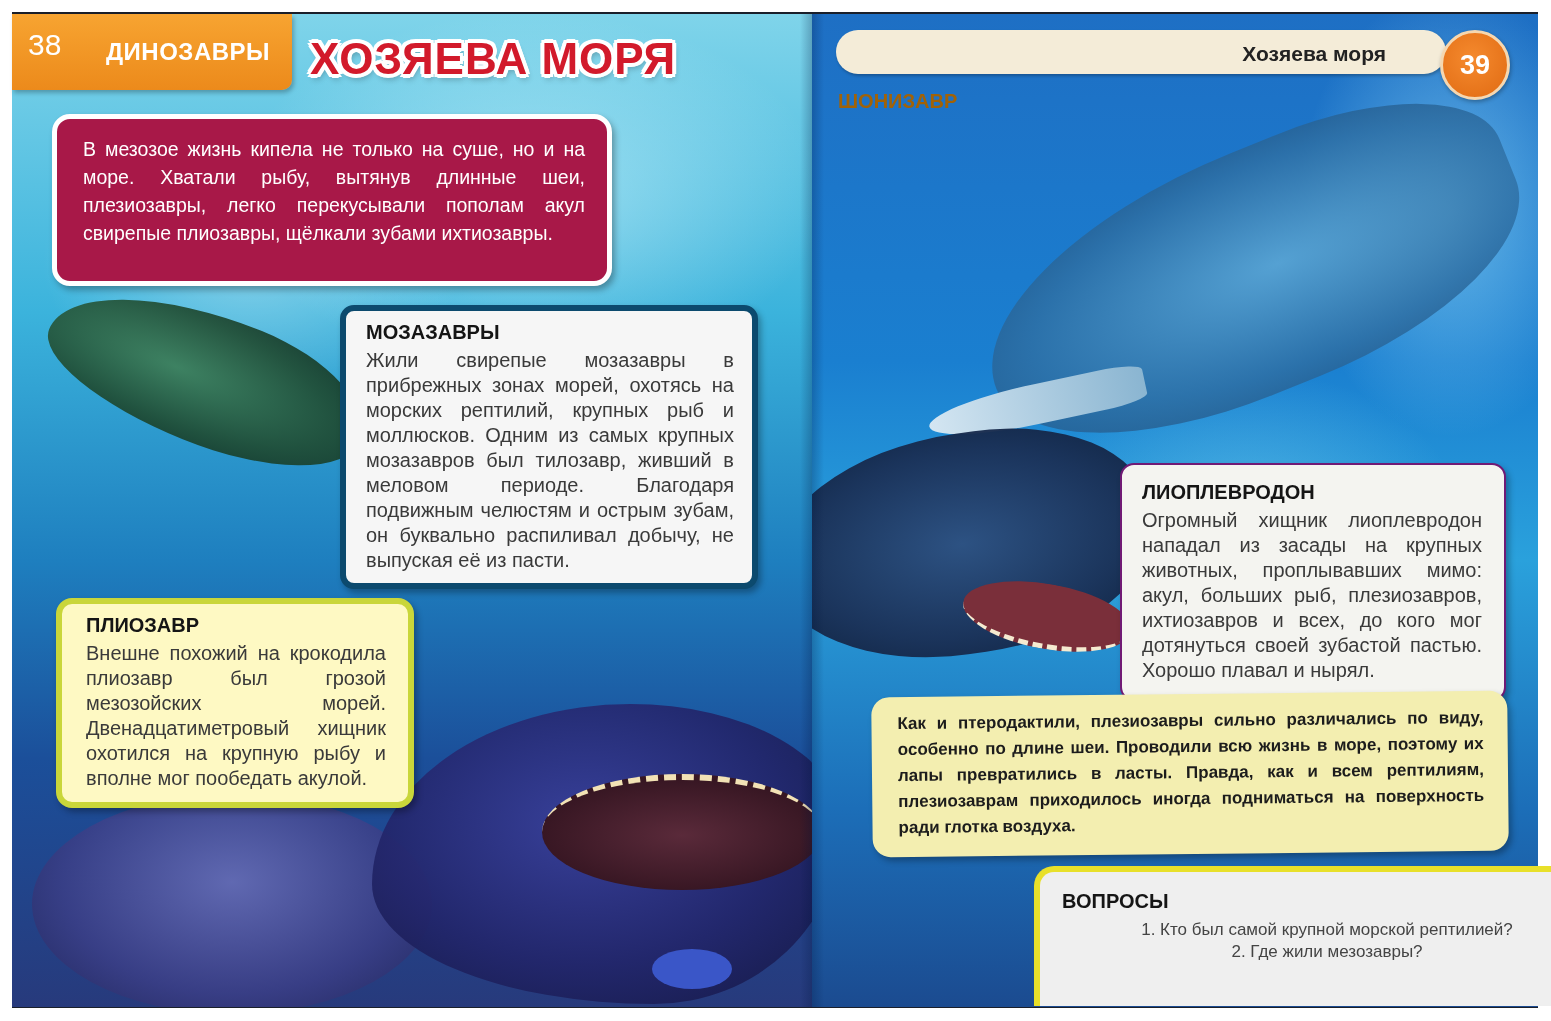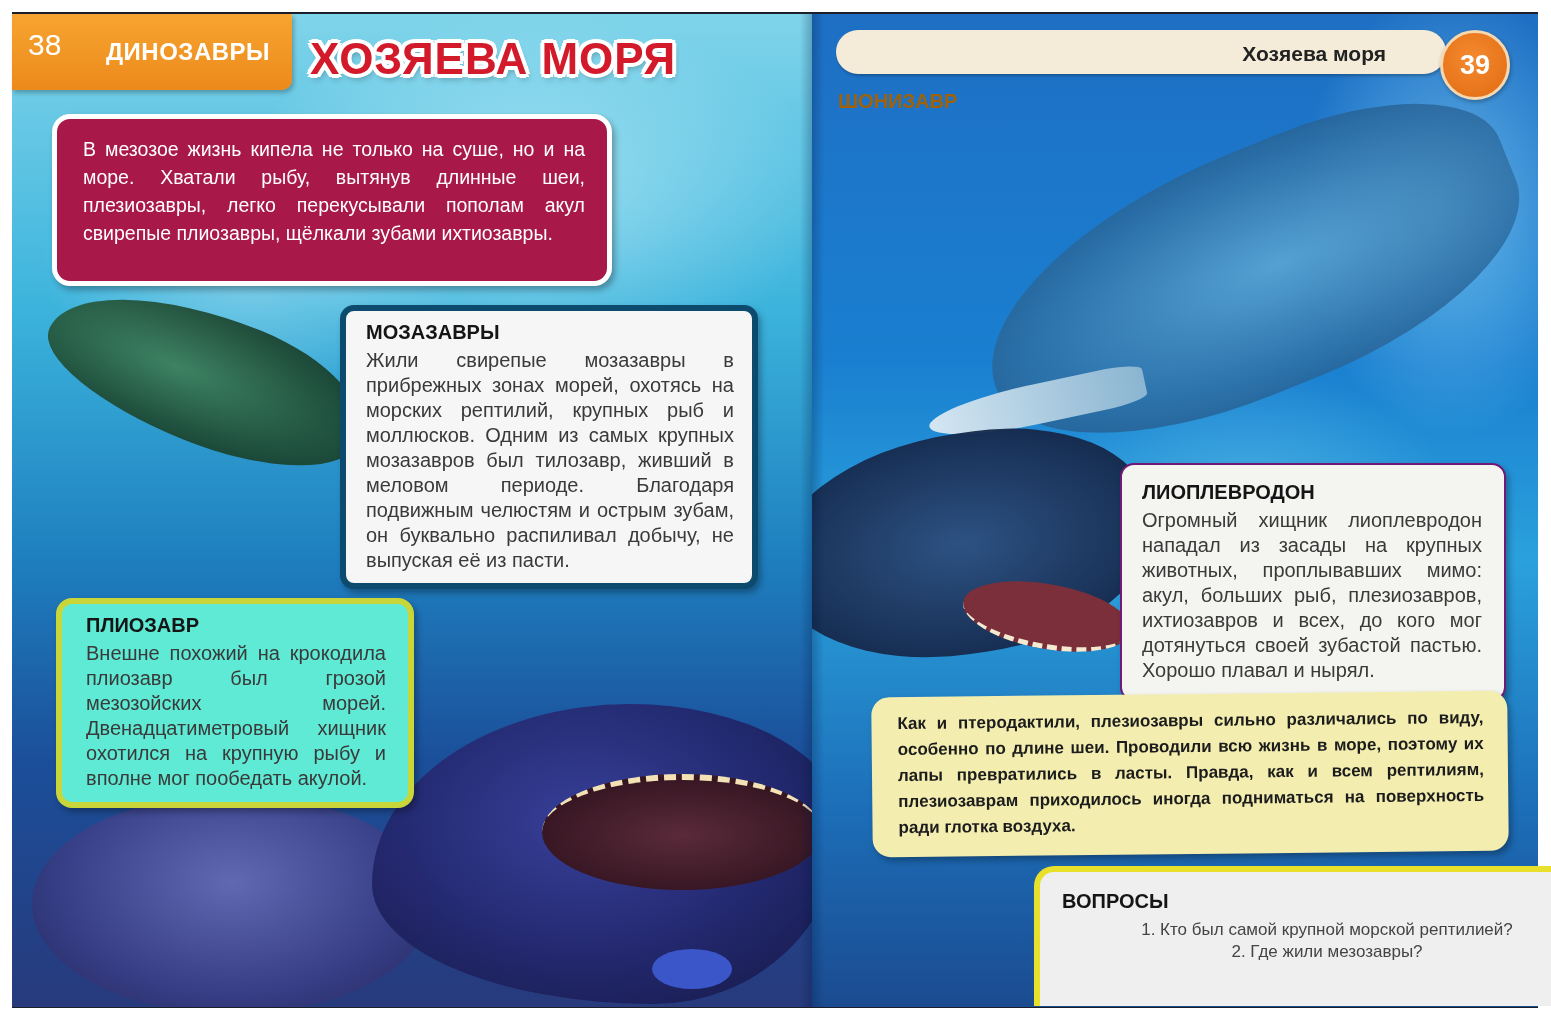--- a/index.html
+++ b/index.html
@@ -111,21 +111,21 @@
     color: #fff; font-weight: normal; font-size: 19.5px; line-height: 28px; text-align: justify;
   }
   .mosa-box {
     left: 340px; top: 305px; width: 418px; height: 284px;
     background: #f6f6f6; border: 6px solid #0c4a6e; border-radius: 14px;
     box-shadow: 3px 4px 6px rgba(0,0,0,0.3);
     padding: 10px 18px 0 20px; color: #222;
   }
   .plio-box {
     left: 56px; top: 598px; width: 358px; height: 210px;
-    background: #5eead4; border: 6px solid #c9d63a; border-radius: 16px;
+    background: #fef9c3; border: 6px solid #c9d63a; border-radius: 16px;
     box-shadow: 3px 4px 6px rgba(0,0,0,0.3);
     padding: 10px 22px 0 24px; color: #222;
   }
   .box-title { font-weight: bold; font-size: 20px; margin-bottom: 4px; color: #151515; }
   .box-body { font-size: 20px; line-height: 25px; text-align: justify; color: #3a3a3a; }
 
   
   .pill-header {
     position: absolute; left: 836px; top: 30px; width: 610px; height: 44px;
     background: #f4ecd8; border-radius: 22px;

